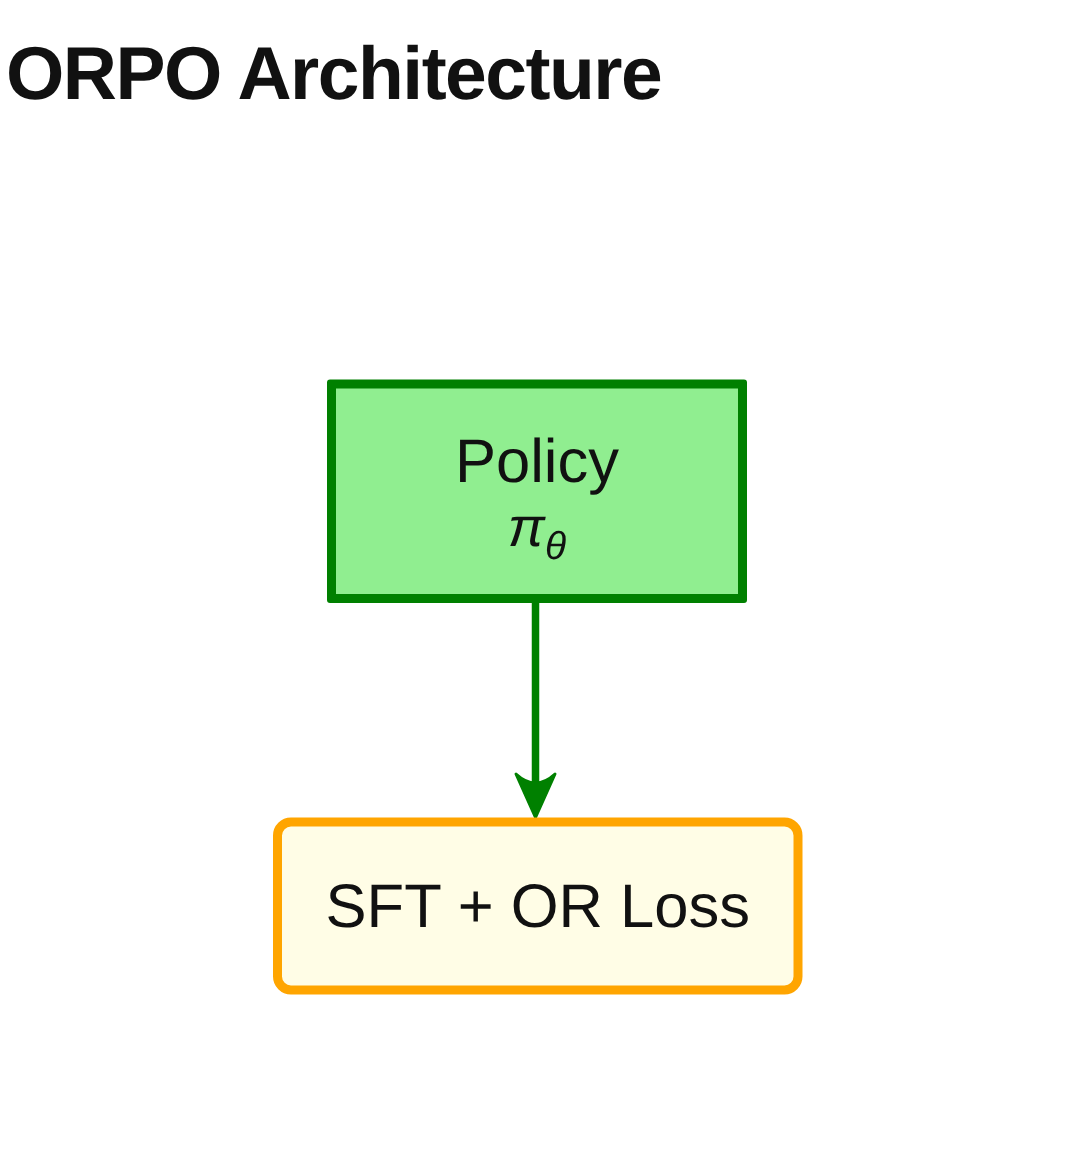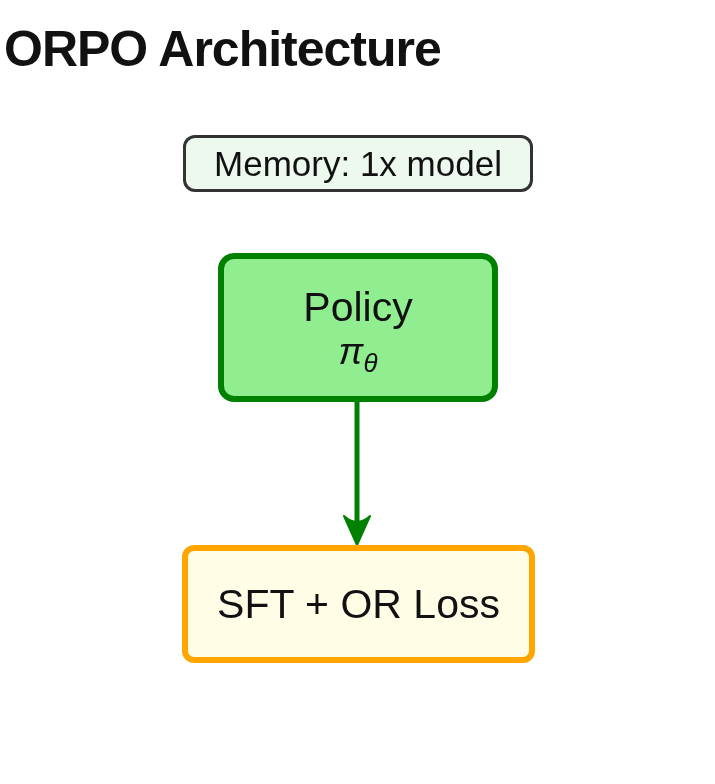--- a/index.html
+++ b/index.html
@@ -54,21 +54,21 @@
     color: var(--text-color, #111111);
     white-space: nowrap;
   }
   .node-policy {
     left: 218px;
     top: 253px;
     width: 280px;
     height: 149px;
     background: var(--policy-fill, #90ee90);
     border: 6px solid var(--policy-border, #008000);
-    border-radius: 16px;
+    border-radius: 2px;
     font-size: 41px;
     line-height: 1.2;
   }
   .policy-symbol {
     font-size: 37px;
     font-style: italic;
     line-height: 1.1;
   }
   .policy-symbol sub {
     font-size: 70%;
@@ -93,23 +93,20 @@
     pointer-events: none;
   }
 </style>
 </head>
 <body>
 
 <div class="canvas">
 
   <h1 class="title">ORPO Architecture</h1>
 
-  <div class="memory-badge">
-    <span>Memory: 1x model</span>
-  </div>
 
   <div class="node node-policy">
     <div>Policy</div>
     <div class="policy-symbol"><span>π</span><sub>θ</sub></div>
   </div>
 
   <svg class="arrow-layer" width="715" height="784" viewBox="0 0 715 784">
     <line x1="357" y1="402" x2="357" y2="527" stroke="#008000" stroke-width="5"></line>
     <path d="M 357 545 L 344 516 Q 357 528 370 516 Z" fill="#008000" stroke="#008000" stroke-width="2" stroke-linejoin="round"></path>
   </svg>

